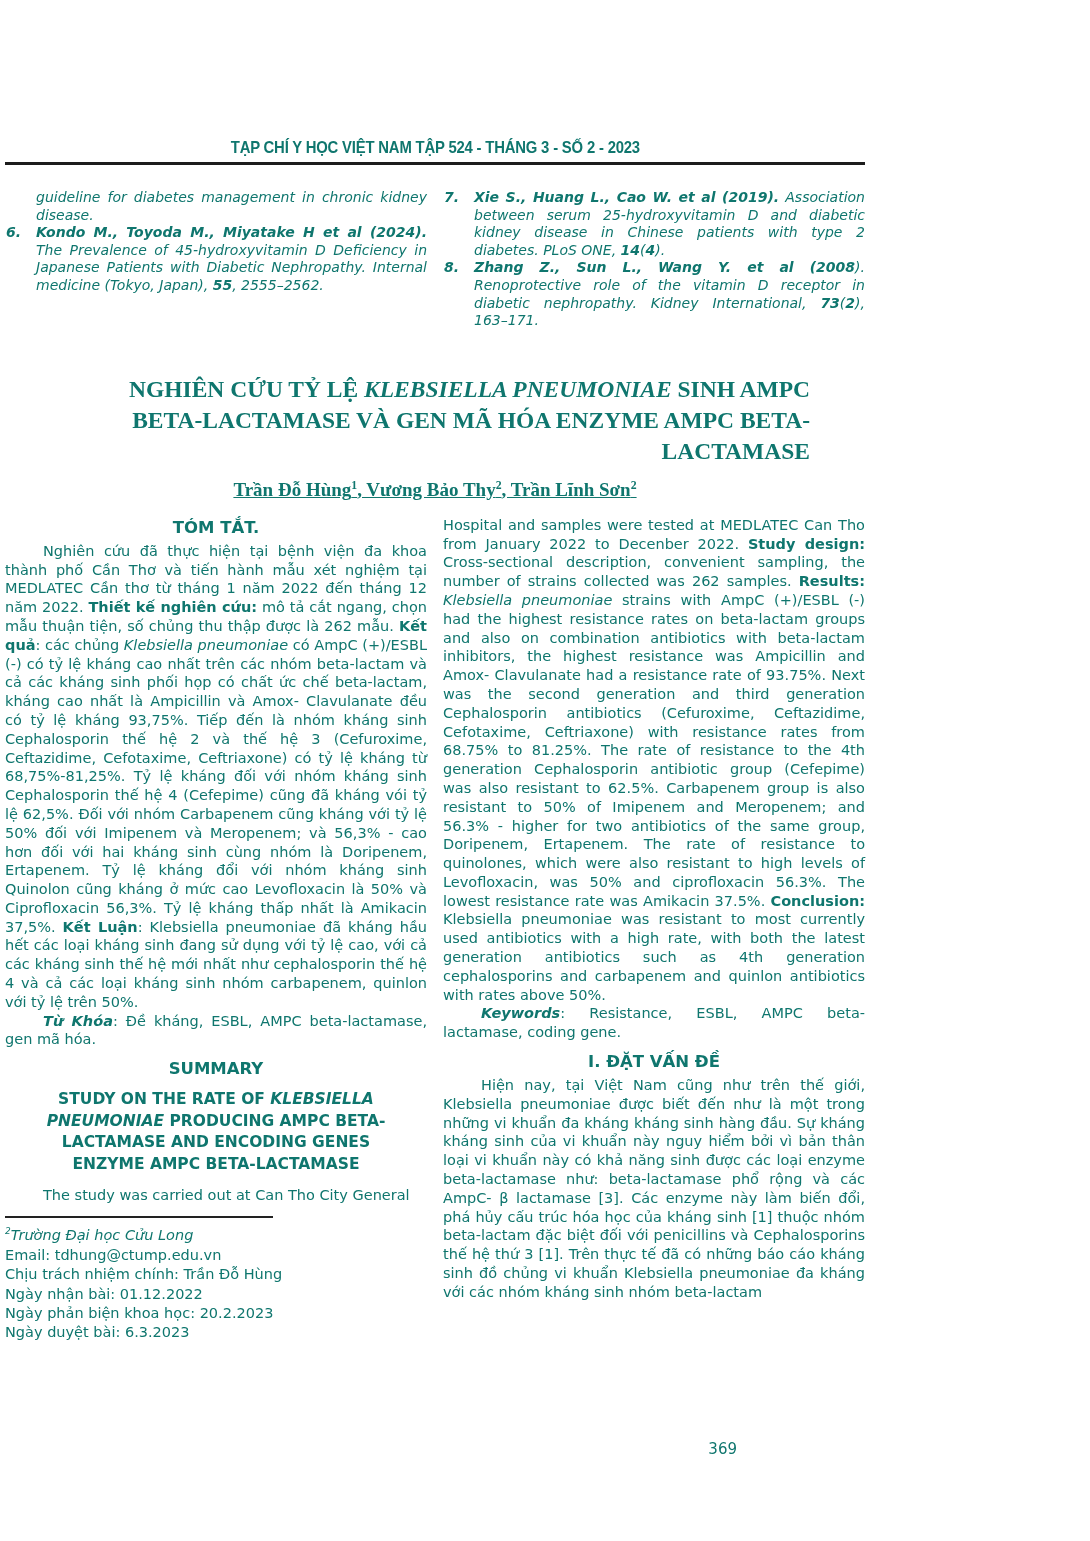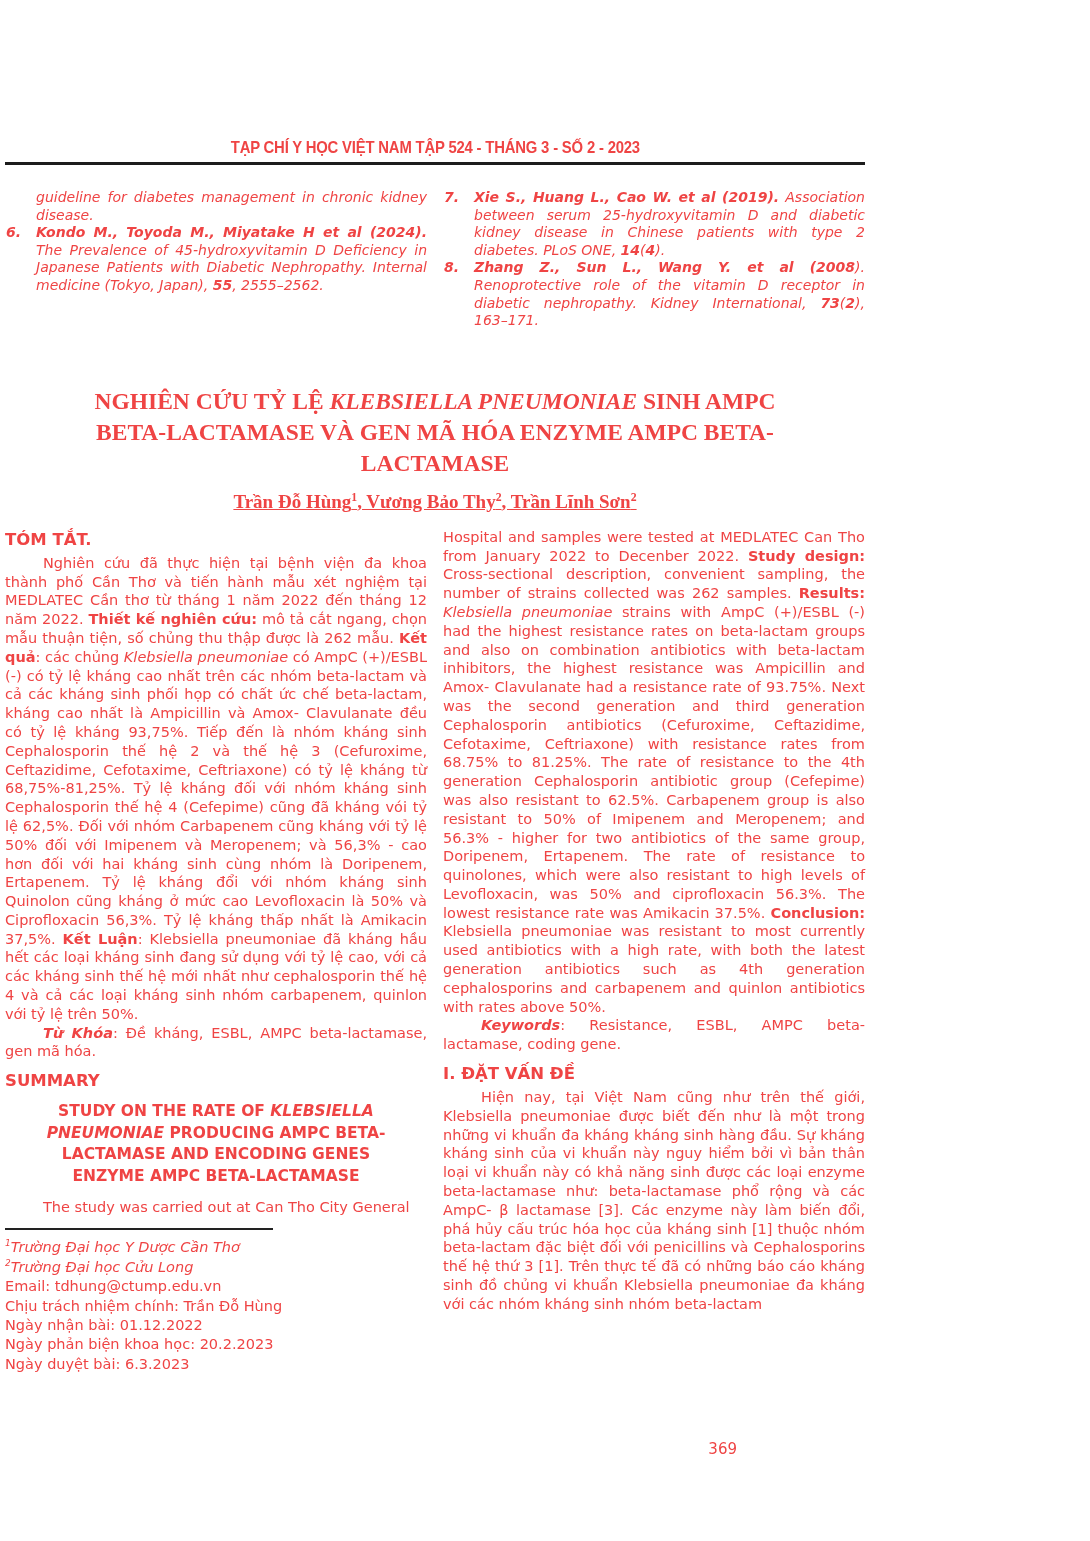--- a/index.html
+++ b/index.html
@@ -1,20 +1,20 @@
 <!DOCTYPE html>
 <html><head>
 <meta charset="utf-8">
 <style>
   html,body{margin:0;padding:0;background:#ffffff;}
   .page{
     position:relative;
     width:870px;height:1541px;
     background:#ffffff;
-    color:#ef4444;
+    color:#0f766e;
     overflow:hidden;
     font-family:"DejaVu Sans",sans-serif;
   }
   .content{width:860px;margin:0 auto;padding-top:138px;}
 
   
   .journal-header{
     text-align:center;
     border-bottom:3px solid #1c1c1c;
     padding-bottom:5px;
@@ -34,23 +34,23 @@
   .refs-col{
     width:422px;
     font-size:14px;line-height:17.6px;
     text-align:justify;
   }
   .ref-item{position:relative;padding-left:31px;}
   .ref-num{position:absolute;left:1px;top:0;font-weight:bold;}
 
   
   .article-title{
-    margin:56px auto 0 auto;
+    margin:44px auto 0 auto;
     width:750px;
-    text-align:center;
+    text-align:right;
     font-family:"Liberation Serif",serif;
     font-weight:bold;
     font-size:23.5px;
     line-height:31px;
   }
   .authors{
     margin-top:12px;
     text-align:center;
     font-family:"Liberation Serif",serif;
     font-weight:bold;
@@ -64,21 +64,21 @@
     width:422px;
     font-size:14.5px;
     line-height:18.8px;
     text-align:justify;
   }
   .blk-heading{
     font-weight:bold;
     font-size:16.5px;
     line-height:20px;
     margin:10px 0 4px 0;
-    text-align:left;
+    text-align:center;
   }
   .blk-heading:first-child{margin-top:2px;}
   .blk-para{text-indent:38px;}
   .blk-para-noindent{text-indent:0;}
   .blk-center-title{
     text-align:center;
     font-weight:bold;
     font-size:15.5px;
     line-height:21.6px;
     padding:0 26px;
@@ -134,21 +134,20 @@
         <div>
             <div class="blk-heading"><span class="rb">TÓM TẮT</span><span>.</span></div>
             <div class="blk-para"><span>Nghiên cứu đã thực hiện tại bệnh viện đa khoa thành phố Cần Thơ và tiến hành mẫu xét nghiệm tại MEDLATEC Cần thơ từ tháng 1 năm 2022 đến tháng 12 năm 2022. </span><span class="rb">Thiết kế nghiên cứu:</span><span> mô tả cắt ngang, chọn mẫu thuận tiện, số chủng thu thập được là 262 mẫu. </span><span class="rb">Kết quả</span><span>: các chủng </span><span class="ri">Klebsiella pneumoniae</span><span> có AmpC (+)/ESBL (-) có tỷ lệ kháng cao nhất trên các nhóm beta-lactam và cả các kháng sinh phối họp có chất ức chế beta-lactam, kháng cao nhất là Ampicillin và Amox- Clavulanate đều có tỷ lệ kháng 93,75%. Tiếp đến là nhóm kháng sinh Cephalosporin thế hệ 2 và thế hệ 3 (Cefuroxime, Ceftazidime, Cefotaxime, Ceftriaxone) có tỷ lệ kháng từ 68,75%-81,25%. Tỷ lệ kháng đối với nhóm kháng sinh Cephalosporin thế hệ 4 (Cefepime) cũng đã kháng vói tỷ lệ 62,5%. Đối với nhóm Carbapenem cũng kháng với tỷ lệ 50% đối với Imipenem và Meropenem; và 56,3% - cao hơn đối với hai kháng sinh cùng nhóm là Doripenem, Ertapenem. Tỷ lệ kháng đổi với nhóm kháng sinh Quinolon cũng kháng ở mức cao Levofloxacin là 50% và Ciprofloxacin 56,3%. Tỷ lệ kháng thấp nhất là Amikacin 37,5%. </span><span class="rb">Kết Luận</span><span>: Klebsiella pneumoniae đã kháng hầu hết các loại kháng sinh đang sử dụng với tỷ lệ cao, với cả các kháng sinh thế hệ mới nhất như cephalosporin thế hệ 4 và cả các loại kháng sinh nhóm carbapenem, quinlon với tỷ lệ trên 50%.</span></div>
             <div class="blk-para"><span class="rb ri">Từ Khóa</span><span>: Đề kháng, ESBL, AMPC beta-lactamase, gen mã hóa.</span></div>
             <div class="blk-heading"><span class="rb">SUMMARY</span></div>
             <div class="blk-center-title"><span class="rb">STUDY ON THE RATE OF </span><span class="rb ri">KLEBSIELLA PNEUMONIAE</span><span class="rb"> PRODUCING AMPC BETA-LACTAMASE AND ENCODING GENES ENZYME AMPC BETA-LACTAMASE</span></div>
             <div class="blk-para"><span>The study was carried out at Can Tho City General</span></div>
           </div>
         <hr class="footnote-sep">
         <div class="footnotes">
-            <div class="footnote-line"><sup class="ri">1</sup><span class="ri">Trường Đại học Y Dược Cần Thơ</span></div>
             <div class="footnote-line"><sup class="ri">2</sup><span class="ri">Trường Đại học Cửu Long</span></div>
             <div class="footnote-line"><span>Email: tdhung@ctump.edu.vn</span></div>
             <div class="footnote-line"><span>Chịu trách nhiệm chính: Trần Đỗ Hùng</span></div>
             <div class="footnote-line"><span>Ngày nhận bài: 01.12.2022</span></div>
             <div class="footnote-line"><span>Ngày phản biện khoa học: 20.2.2023</span></div>
             <div class="footnote-line"><span>Ngày duyệt bài: 6.3.2023</span></div>
           </div>
       </div>
       <div class="col">
         <div>

